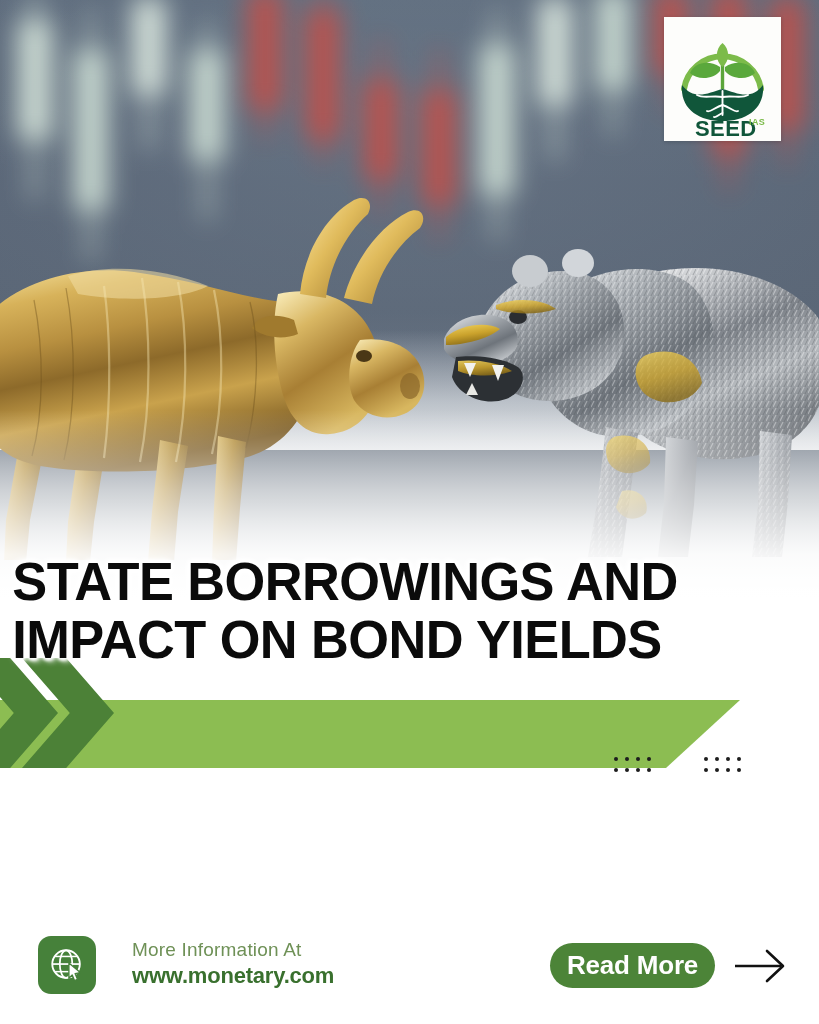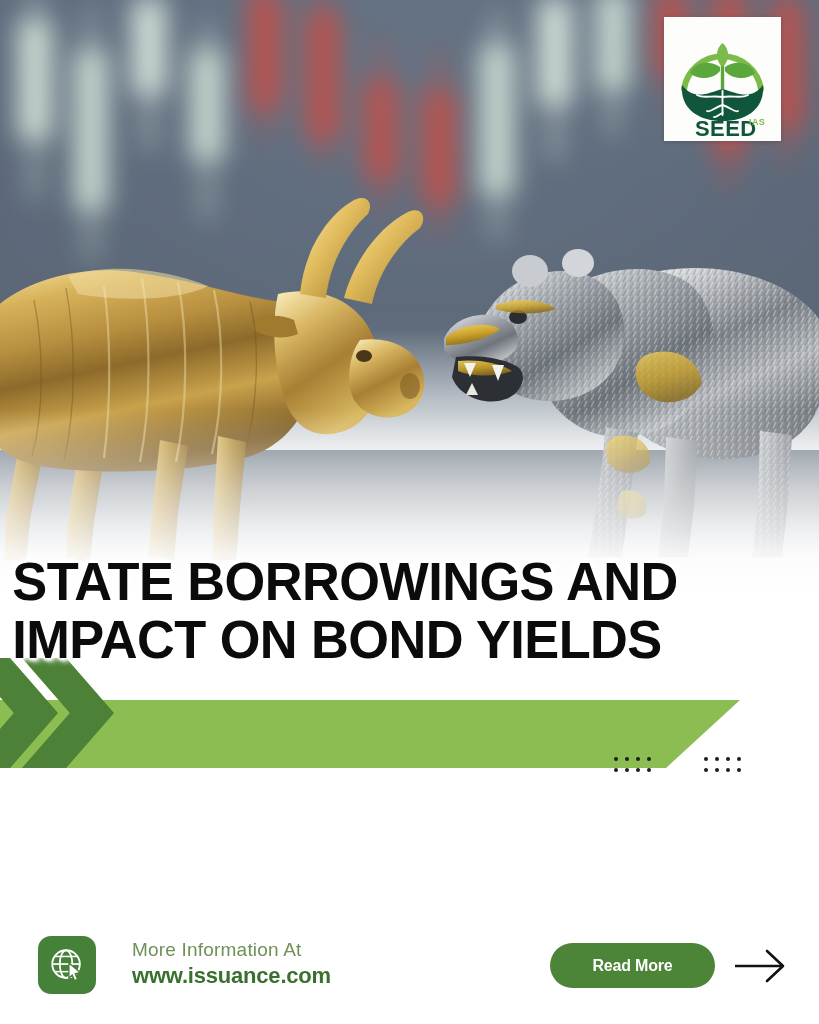--- a/index.html
+++ b/index.html
@@ -136,21 +136,21 @@
   .site-url {
     font-size:22px; font-weight:bold; color:#39702e;
     letter-spacing:-.2px; line-height:28px;
     font-family:"Liberation Sans", sans-serif;
   }
 
   .read-more {
     position:absolute; left:550px; top:943px;
     width:165px; height:45px;
     background:#4c8438; border-radius:23px;
-    color:#ffffff; font-size:16px; font-weight:bold;
+    color:#ffffff; font-size:26px; font-weight:bold;
     letter-spacing:-.2px;
     display:flex; align-items:center; justify-content:center;
     border:none; cursor:pointer;
     font-family:"Liberation Sans", sans-serif;
     z-index:7;
   }
   .arrow-icon { position:absolute; left:733px; top:948px; width:56px; height:36px; z-index:7; }
   .arrow-icon svg { width:100%; height:100%; display:block; }
 </style>
 </head>
@@ -453,21 +453,21 @@
         <circle cx="19" cy="19" r="14.5" fill="none" stroke="#ffffff" stroke-width="2"></circle>
         <ellipse cx="19" cy="19" rx="6.6" ry="14.5" fill="none" stroke="#ffffff" stroke-width="1.8"></ellipse>
         <line x1="4.5" y1="19" x2="33.5" y2="19" stroke="#ffffff" stroke-width="1.8"></line>
         <line x1="7.5" y1="11" x2="30.5" y2="11" stroke="#ffffff" stroke-width="1.6"></line>
         <line x1="7.5" y1="27" x2="30.5" y2="27" stroke="#ffffff" stroke-width="1.6"></line>
         <path d="M22 18 L34 28 L28.5 29 L31 35 L28 36.5 L25.5 30.5 L22 34 Z" fill="#ffffff" stroke="#46813a" stroke-width="1.4" stroke-linejoin="round"></path>
       </svg>
     </div>
     <div class="site-text">
       <div class="site-more">More Information At</div>
-      <div class="site-url">www.issuance.com</div>
+      <div class="site-url">www.monetary.com</div>
     </div>
   </div>
 
   <button class="read-more">Read More</button>
 
   <div class="arrow-icon">
     <svg viewBox="0 0 56 36" xmlns="http://www.w3.org/2000/svg">
       <line x1="2" y1="18" x2="48" y2="18" stroke="#111111" stroke-width="2.4"></line>
       <polyline points="34,3 50,18 34,33" fill="none" stroke="#111111" stroke-width="2.6" stroke-linecap="round" stroke-linejoin="round"></polyline>
     </svg>

